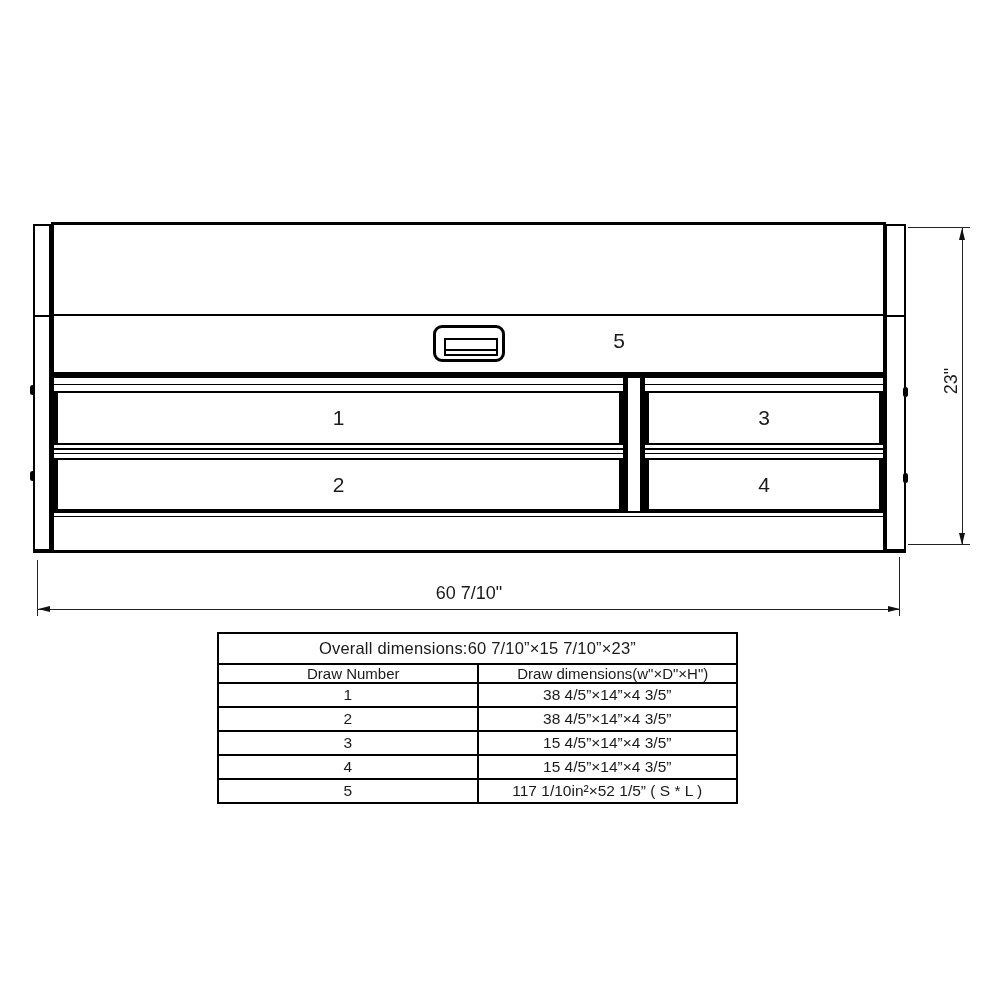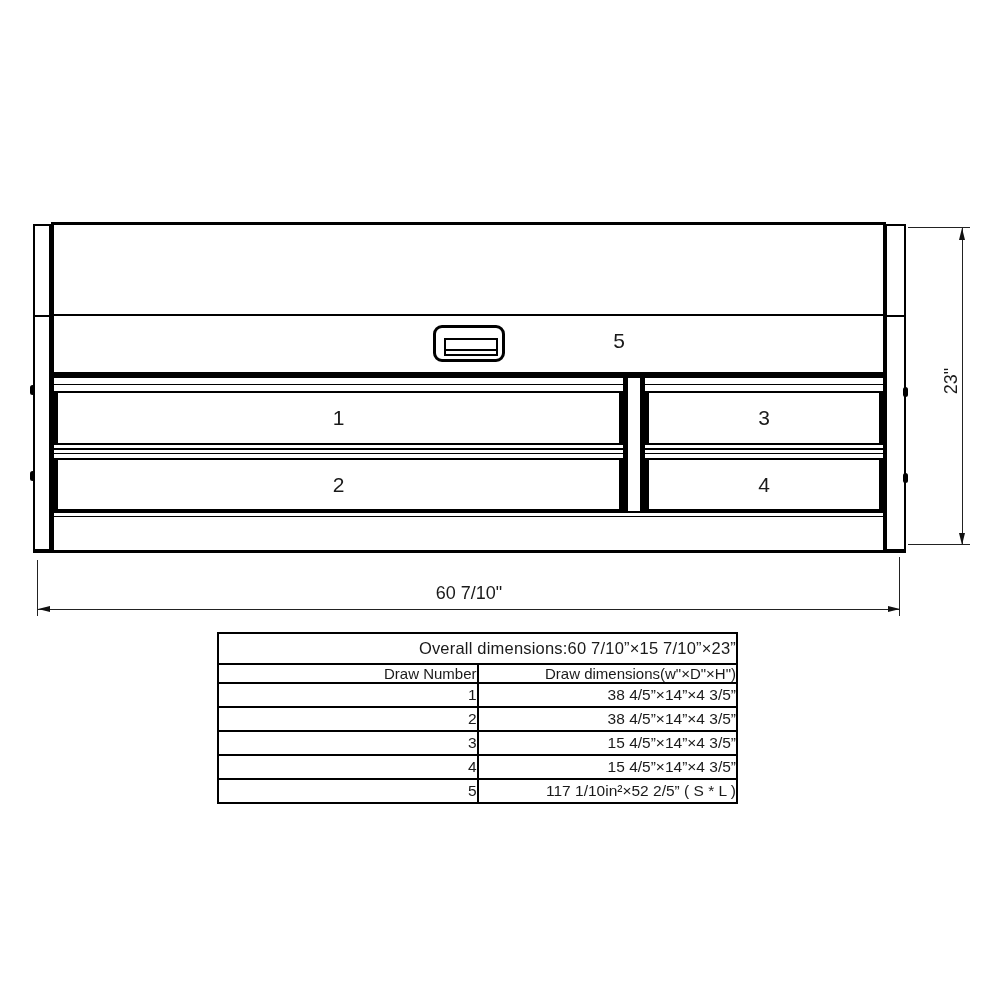--- a/index.html
+++ b/index.html
@@ -62,21 +62,21 @@
   .arr-up    { border-left: 3.5px solid transparent; border-right: 3.5px solid transparent; border-bottom: 12px solid #111; }
   .arr-down  { border-left: 3.5px solid transparent; border-right: 3.5px solid transparent; border-top: 12px solid #111; }
   .dim-label-w { position: absolute; left: 369px; top: 583px; width: 200px; text-align: center;
                  font-size: 18px; color: #1a1a1a; }
   .dim-label-h { position: absolute; left: 922px; top: 370px; width: 60px; height: 22px; text-align: center;
                  font-size: 18px; color: #1a1a1a; transform: rotate(-90deg); }
 
   
   .spec-table { position: absolute; left: 217px; top: 632px; width: 521px;
                 border-collapse: collapse; table-layout: fixed; color: #1a1a1a; }
-  .spec-table td, .spec-table th { border: 2px solid #000; text-align: right; vertical-align: middle;
+  .spec-table td, .spec-table th { border: 2px solid #000; text-align: center; vertical-align: middle;
                                    font-weight: normal; overflow: hidden; white-space: nowrap; }
   .row-title td { height: 31px; font-size: 16.5px; letter-spacing: 0.2px; }
   .row-head th { height: 16px; font-size: 15px; padding-left: 11px; }
   .row-data td { height: 24px; font-size: 15.5px; }
   .col-num { width: 133px; }
 </style>
 </head>
 <body>
 
 <div id="stage">
@@ -167,18 +167,18 @@
     <tr class="row-data">
       <td>3</td>
       <td>15 4/5”×14”×4 3/5”</td>
     </tr>
     <tr class="row-data">
       <td>4</td>
       <td>15 4/5”×14”×4 3/5”</td>
     </tr>
     <tr class="row-data">
       <td>5</td>
-      <td>117 1/10in²×52 2/5” ( S * L )</td>
+      <td>117 1/10in²×52 1/5” ( S * L )</td>
     </tr>
   </tbody>
     </table>
 
 </div>
 
 </body></html>

